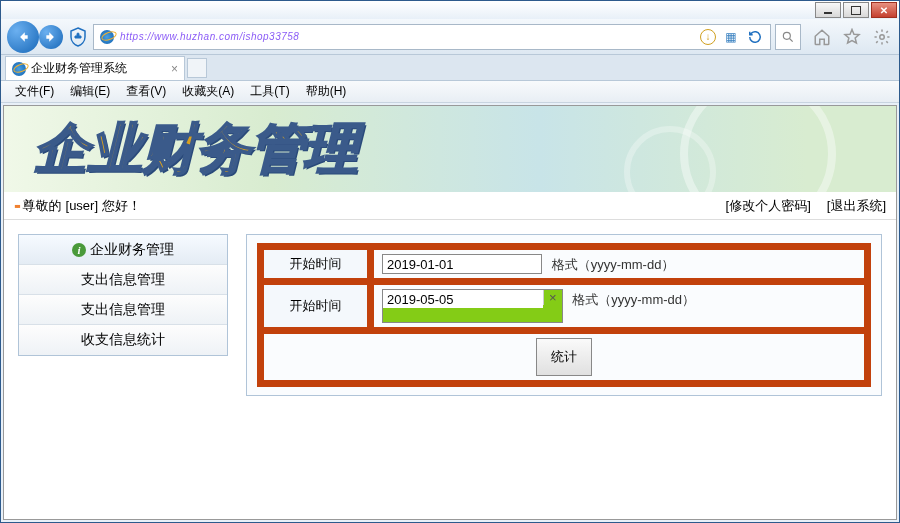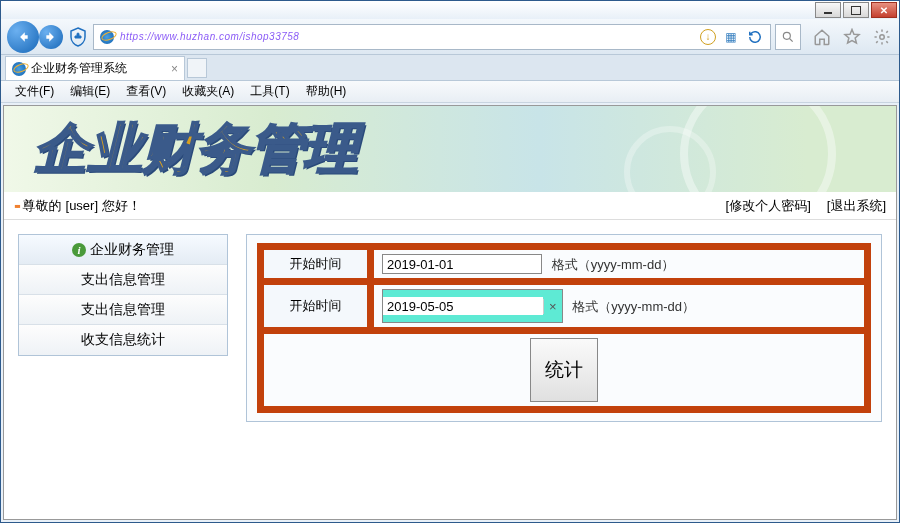--- a/index.html
+++ b/index.html
@@ -65,25 +65,25 @@
 
 .content { flex: 1; }
 .panel { border: 1px solid #b0c4d8; background: #fafcfe; }
 .panel-title { height: 30px; display: flex; align-items: center; padding-left: 12px; font-size: 15px; font-weight: bold; border-bottom: 1px solid #d8e0e8; }
 .panel-body { padding: 8px 10px; }
 .form-table { width: 100%; border-collapse: collapse; }
 .form-table td { border: 7px solid #c2410c; padding: 4px 8px; height: 28px; font-size: 13px; vertical-align: middle; }
 .form-table .lbl { width: 110px; text-align: center; background: #f4f8fc; }
 .form-table input[type=text] { width: 160px; height: 20px; border: 1px solid #888; padding: 8px 4px; font-size: 13px; }
 .hint { color: #333; margin-left: 6px; }
-.input-wrap { display: inline-flex; align-items: center; border: 1px solid #888; height: 34px; background: #5eead4; }
+.input-wrap { display: inline-flex; align-items: flex-start; border: 1px solid #888; height: 34px; background: #84cc16; }
 .input-wrap input { border: none !important; outline: none; height: 18px !important; }
 .input-wrap .clear { padding: 0 5px; cursor: pointer; color: #555; border-left: 1px solid #ccc; }
 .btnrow { text-align: center; padding: 6px; }
-.btnrow button { padding: 18px 14px; font-size: 19px; background: linear-gradient(#fafafa, #e0e0e0); border: 1px solid #888; cursor: pointer; }
+.btnrow button { padding: 9px 14px; font-size: 13px; background: linear-gradient(#fafafa, #e0e0e0); border: 1px solid #888; cursor: pointer; }
 
 
 .ie-e { width: 14px; height: 14px; border-radius: 50%; background: radial-gradient(circle, #4aa0e0, #1060b0); position: relative; display: inline-block; }
 .ie-e::after { content: ""; position: absolute; left: 1px; top: 2px; width: 14px; height: 6px; border: 1.5px solid #f0b030; border-radius: 50%; transform: rotate(-20deg); }
 </style>
 </head>
 <body>
 
 <div class="window">
 

